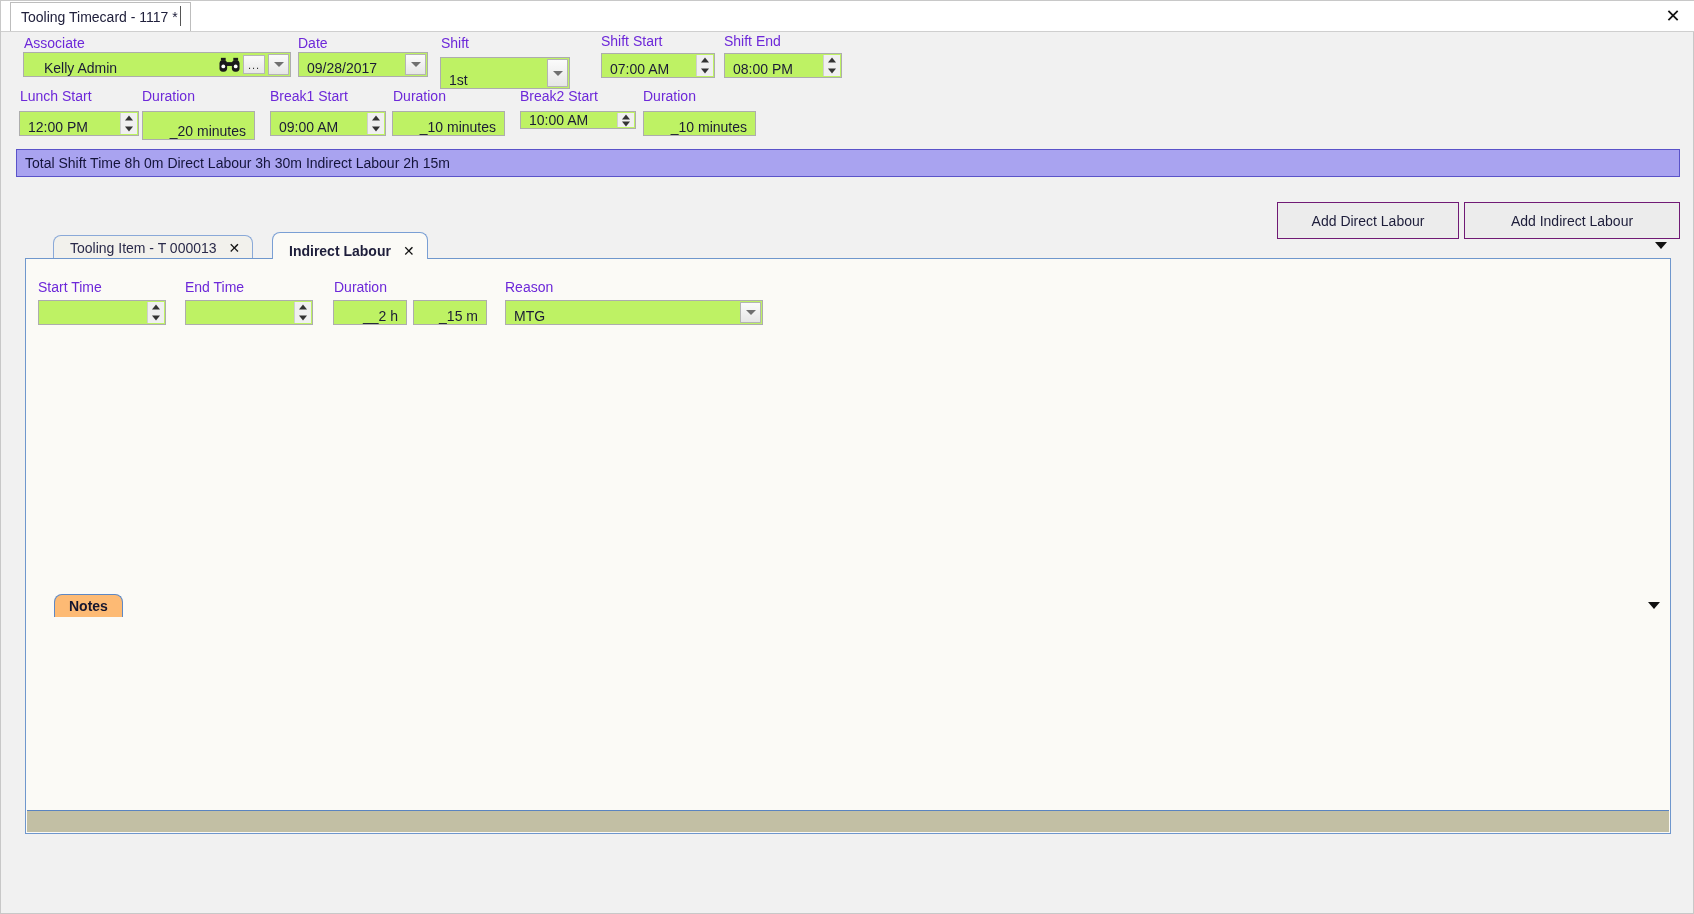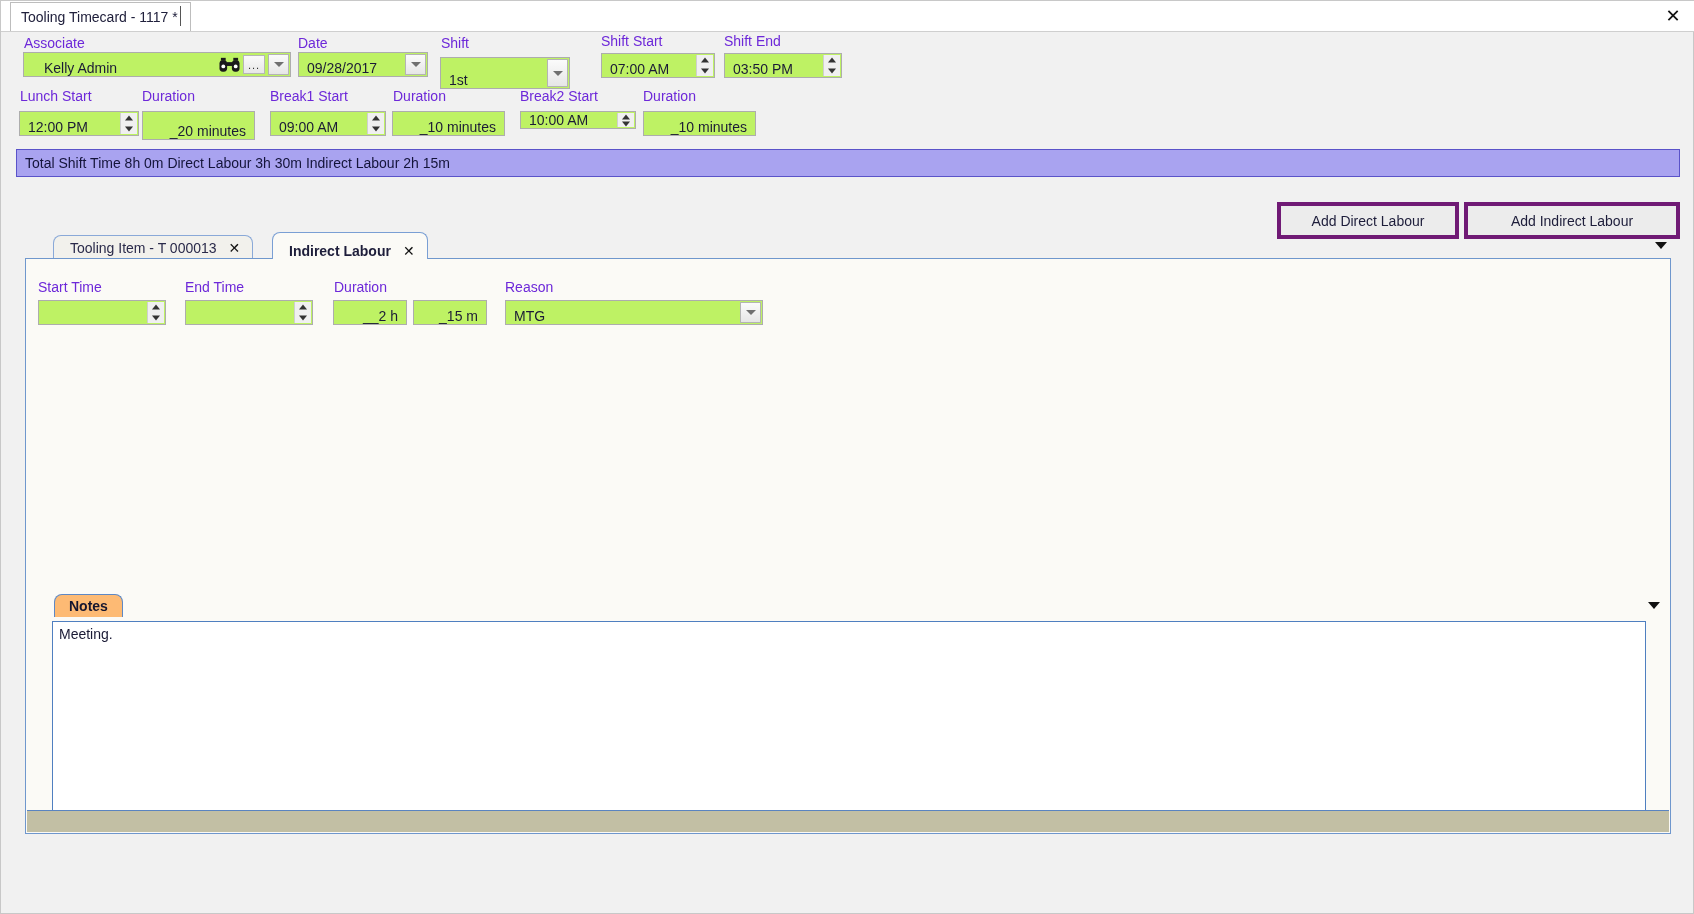--- a/index.html
+++ b/index.html
@@ -138,21 +138,21 @@
     padding-left: 8px;
     font-size: 14px;
     color: #14143a;
     white-space: nowrap;
   }
 
   
   .btn {
     position: absolute;
     background: #ececec;
-    border: 4px solid #701a75;
+    border: 1px solid #701a75;
     font-size: 14px;
     color: #1d1d3a;
     display: flex; align-items: center; justify-content: center;
     cursor: pointer;
   }
 
   
   .tabstrip {
     position: absolute;
     left: 24px; top: 231px;
@@ -311,21 +311,21 @@
   <div class="txtbox" style="left:600px; top:52px; width:114px; height:25px;">
     <span class="val">07:00 AM</span>
     <div class="spin">
         <i class="up"></i>
         <i class="dn"></i>
       </div>
   </div>
 
   <div class="fieldlabel" style="left:723px; top:32px;">Shift End</div>
   <div class="txtbox" style="left:723px; top:52px; width:118px; height:25px;">
-    <span class="val">03:50 PM</span>
+    <span class="val">08:00 PM</span>
     <div class="spin">
         <i class="up"></i>
         <i class="dn"></i>
       </div>
   </div>
 
   <div class="fieldlabel" style="left:19px; top:87px;">Lunch Start</div>
   <div class="txtbox" style="left:18px; top:110px; width:120px; height:25px;">
     <span class="val">12:00 PM</span>
     <div class="spin">
@@ -424,20 +424,17 @@
       <div class="combo-btn"></div>
     </div>
 
     <div class="notes-tabstrip">
       <div class="notes-tab">
         <span>Notes</span>
       </div>
       <div class="notes-caret"></div>
     </div>
 
-    <div class="notes-box">
-      <span>Meeting.</span>
-    </div>
     <div class="notes-underbar"></div>
     <div class="panel-footbar"></div>
   </div>
 
 </div>
 
 </body></html>

